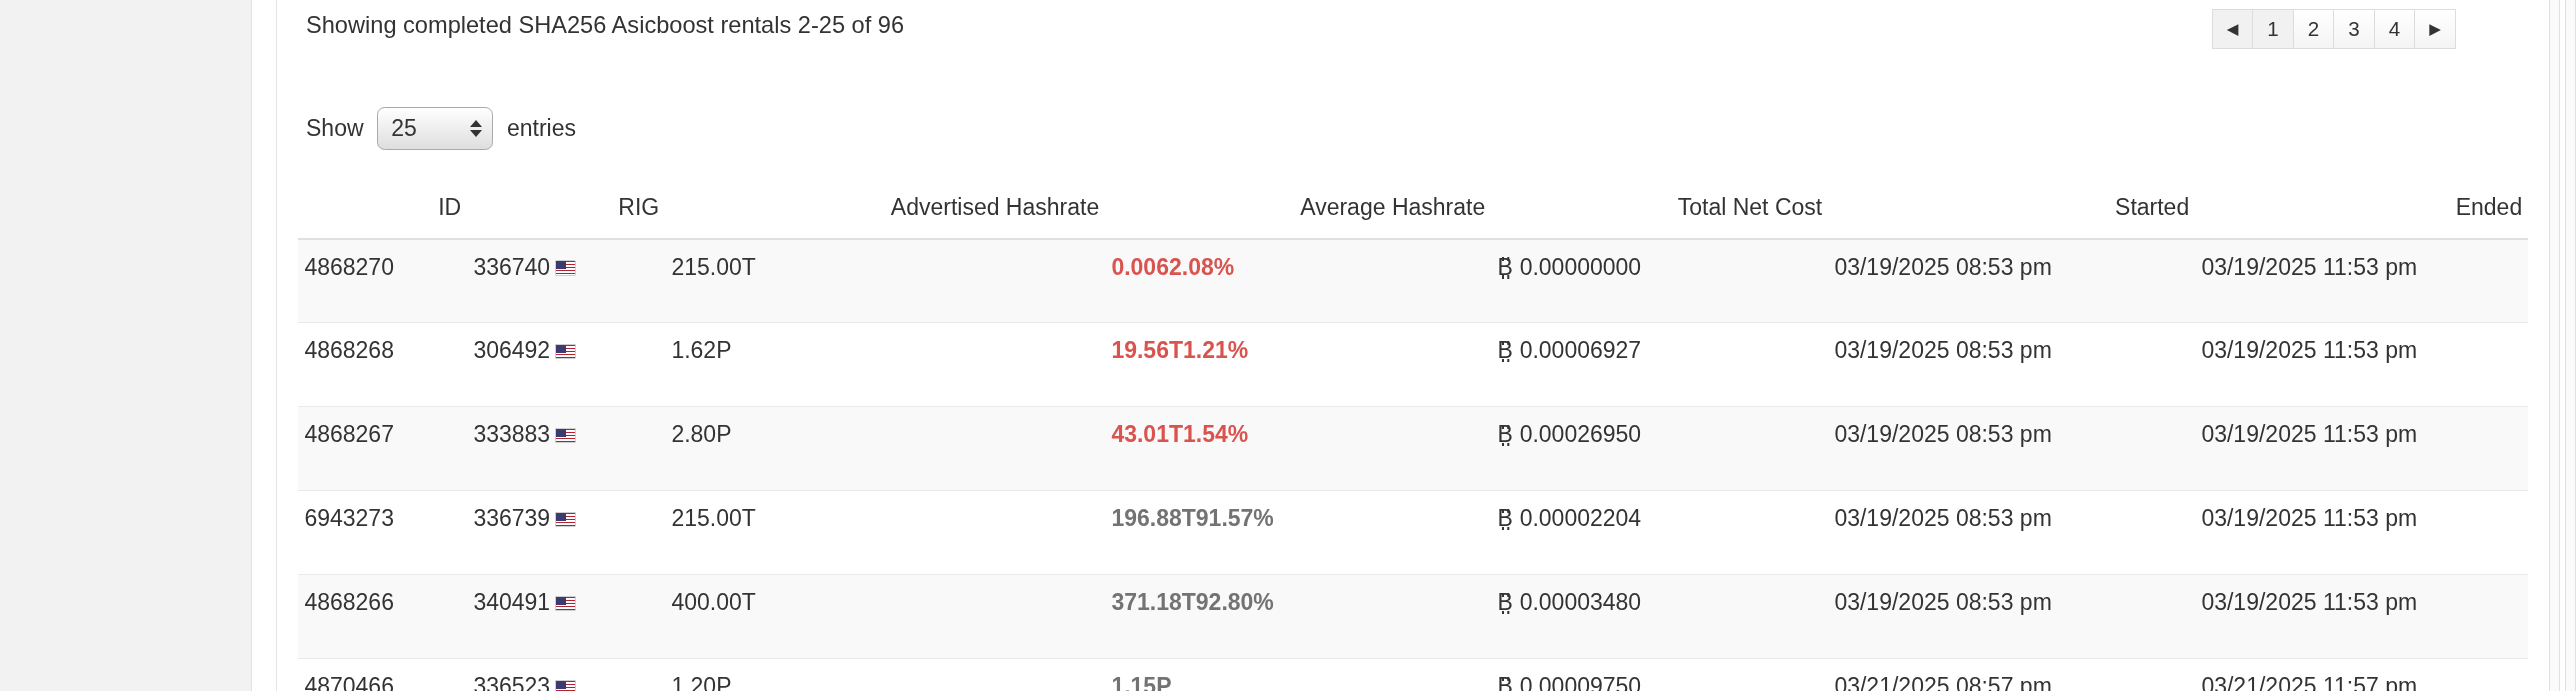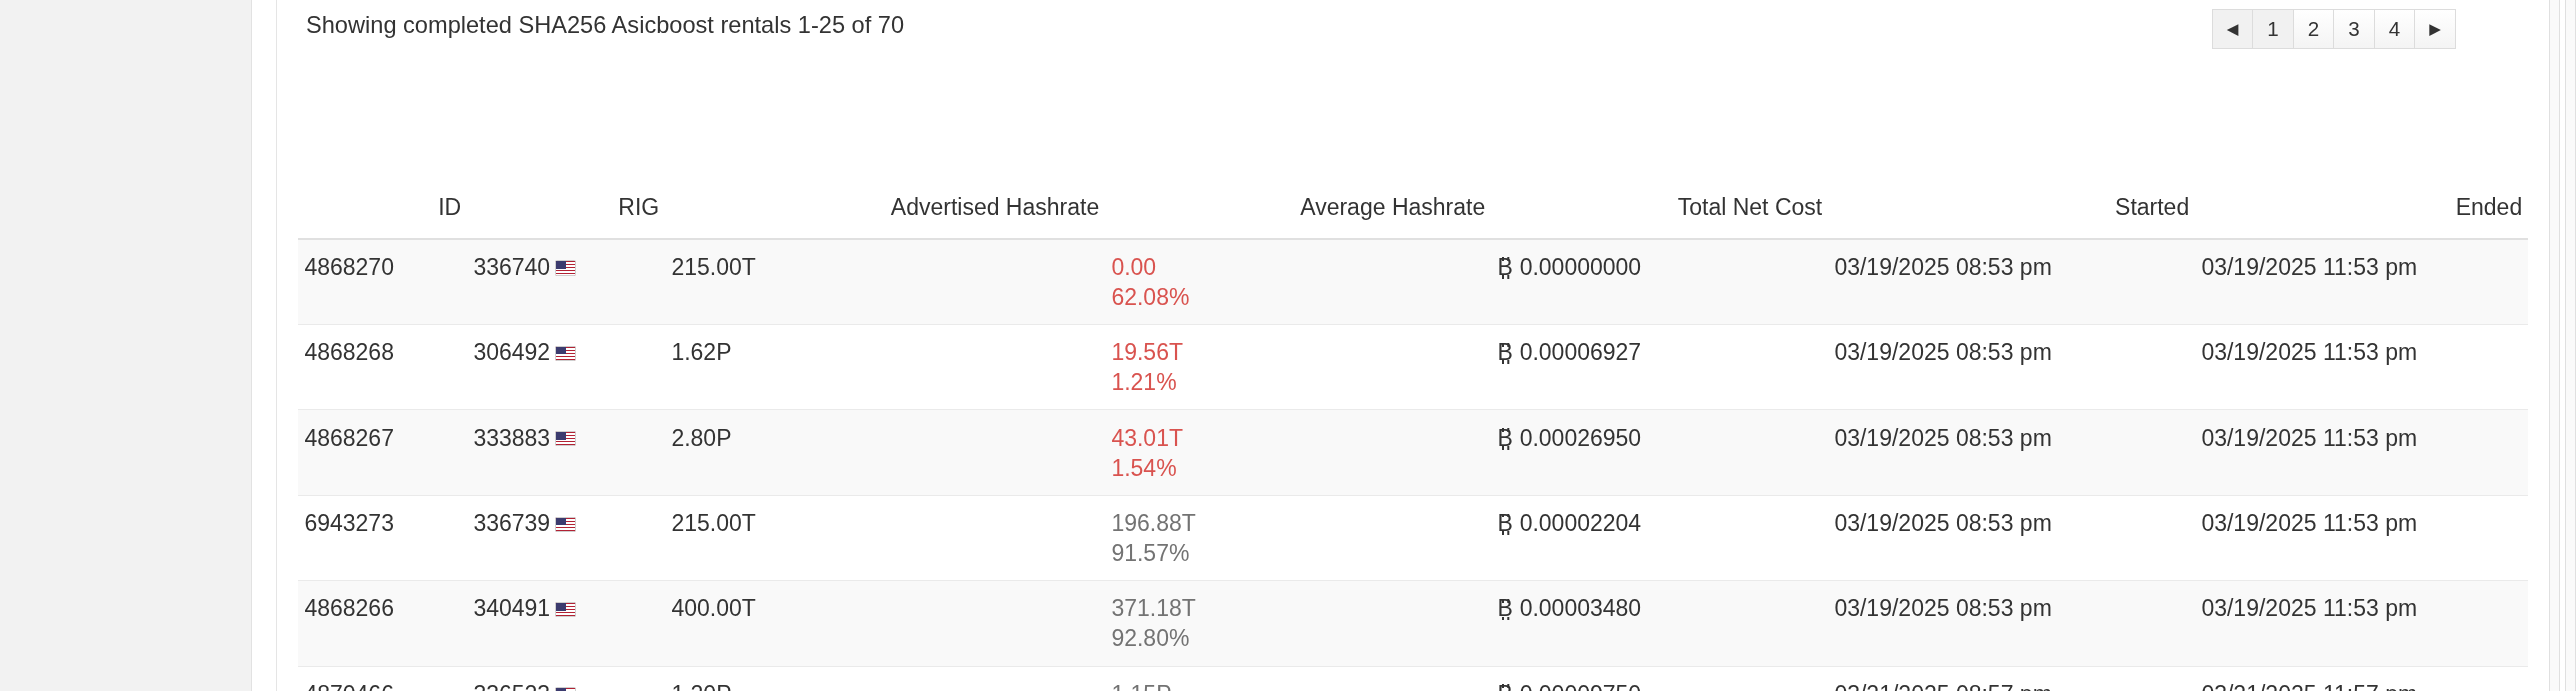--- a/index.html
+++ b/index.html
@@ -94,21 +94,21 @@
   table.rentals td {
     vertical-align: top;
     padding: 12.2px 6.1px;
     line-height: 30px;
     overflow: hidden; white-space: nowrap;
   }
   table.rentals tbody tr { height: 84px; border-top: 1.5px solid #eaeaea; }
   table.rentals tbody tr:first-child { border-top: none; }
   table.rentals tbody tr:nth-child(odd) { background: #f9f9f9; }
 
-  .avg { display: flex; flex-direction: column; }
+  .avg { display: flex; flex-direction: row; font-weight: bold; }
   .avg.bad  { color: #d9534f; }
   .avg.good { color: #737373; }
 
   .flag-us {
     position: relative; display: inline-block;
     width: 20.6px; height: 15.2px; margin-left: 5.3px;
     vertical-align: -0.8px;
     background: repeating-linear-gradient(180deg, #b22234 0 1.5px, #ffffff 1.5px 3px);
     border: 0.8px solid #cfcfcf; border-radius: 1.5px;
   }
@@ -126,35 +126,46 @@
   .btc::before { top: 1.5px; }
   .btc::after  { bottom: 0px; }
 </style>
 </head>
 <body>
 
 <div class="left-panel"></div>
 
 <div class="card">
 
-  <div class="info">Showing completed SHA256 Asicboost rentals 1-25 of 70</div>
+  <div class="info">Showing completed SHA256 Asicboost rentals 2-25 of 96</div>
 
   <div class="pagination">
     <div class="page-btn prev arrow">
         <span>◀</span>
       </div>
     <div class="page-btn current">1</div>
     <div class="page-btn">2</div>
     <div class="page-btn">3</div>
     <div class="page-btn">4</div>
     <div class="page-btn arrow">
         <span>▶</span>
       </div>
   </div>
 
+  <div class="show-wrap">
+    <span>Show</span>
+    <div class="select-box">
+      <span>25</span>
+      <span class="sel-arrows">
+        <span class="tri-up"></span>
+        <span class="tri-down"></span>
+      </span>
+    </div>
+    <span>entries</span>
+  </div>
 
 
   <table class="rentals">
     <colgroup>
       <col style="width:169px">
         <col style="width:198px">
         <col style="width:440px">
       <col style="width:386px">
         <col style="width:337px">
         <col style="width:367px">

